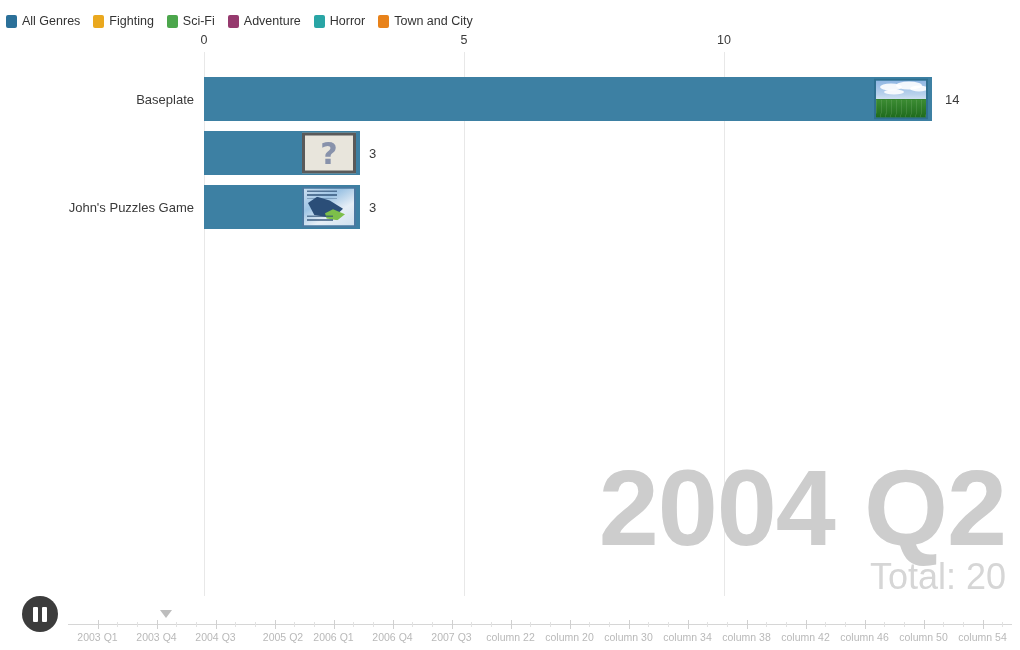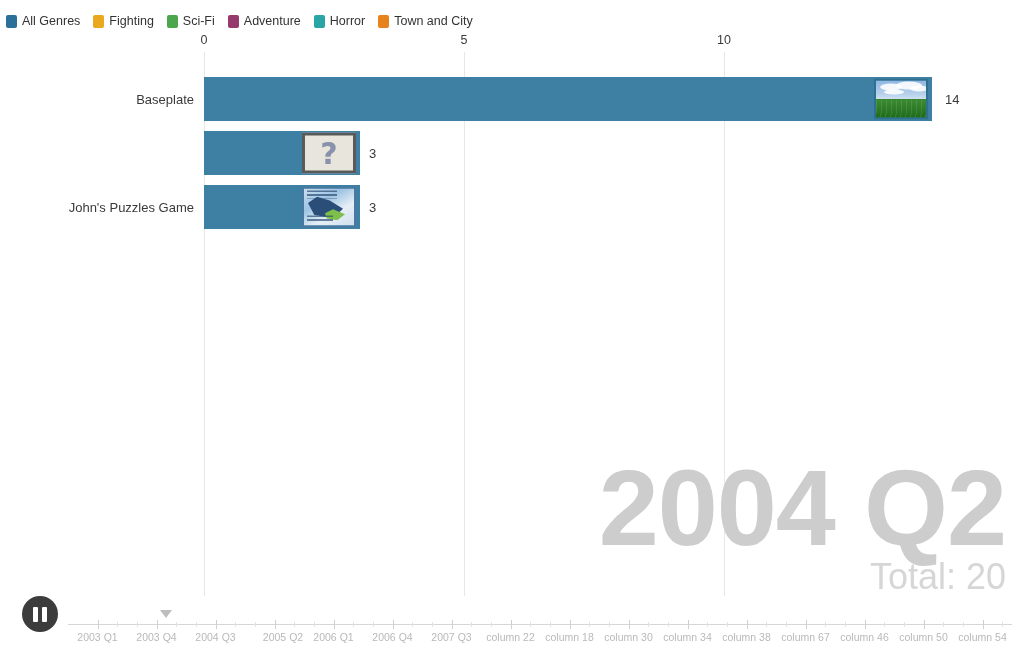--- a/index.html
+++ b/index.html
@@ -278,37 +278,37 @@
           <div class="timeline-tick minor" style="left: 403.167px;"></div>
           <div class="timeline-tick minor" style="left: 422.833px;"></div>
           <div class="timeline-label" style="left: 383.5px;">2007 Q3</div>
           <div class="timeline-tick" style="left: 442.5px;"></div>
           <div class="timeline-tick minor" style="left: 462.167px;"></div>
           <div class="timeline-tick minor" style="left: 481.833px;"></div>
           <div class="timeline-label" style="left: 442.5px;">column 22</div>
           <div class="timeline-tick" style="left: 501.5px;"></div>
           <div class="timeline-tick minor" style="left: 521.167px;"></div>
           <div class="timeline-tick minor" style="left: 540.833px;"></div>
-          <div class="timeline-label" style="left: 501.5px;">column 18</div>
+          <div class="timeline-label" style="left: 501.5px;">column 20</div>
           <div class="timeline-tick" style="left: 560.5px;"></div>
           <div class="timeline-tick minor" style="left: 580.167px;"></div>
           <div class="timeline-tick minor" style="left: 599.833px;"></div>
           <div class="timeline-label" style="left: 560.5px;">column 30</div>
           <div class="timeline-tick" style="left: 619.5px;"></div>
           <div class="timeline-tick minor" style="left: 639.167px;"></div>
           <div class="timeline-tick minor" style="left: 658.833px;"></div>
           <div class="timeline-label" style="left: 619.5px;">column 34</div>
           <div class="timeline-tick" style="left: 678.5px;"></div>
           <div class="timeline-tick minor" style="left: 698.167px;"></div>
           <div class="timeline-tick minor" style="left: 717.833px;"></div>
           <div class="timeline-label" style="left: 678.5px;">column 38</div>
           <div class="timeline-tick" style="left: 737.5px;"></div>
           <div class="timeline-tick minor" style="left: 757.167px;"></div>
           <div class="timeline-tick minor" style="left: 776.833px;"></div>
-          <div class="timeline-label" style="left: 737.5px;">column 67</div>
+          <div class="timeline-label" style="left: 737.5px;">column 42</div>
           <div class="timeline-tick" style="left: 796.5px;"></div>
           <div class="timeline-tick minor" style="left: 816.167px;"></div>
           <div class="timeline-tick minor" style="left: 835.833px;"></div>
           <div class="timeline-label" style="left: 796.5px;">column 46</div>
           <div class="timeline-tick" style="left: 855.5px;"></div>
           <div class="timeline-tick minor" style="left: 875.167px;"></div>
           <div class="timeline-tick minor" style="left: 894.833px;"></div>
           <div class="timeline-label" style="left: 855.5px; text-align: center;">column 50</div>
           <div class="timeline-tick" style="left: 914.5px;"></div>
           <div class="timeline-tick minor" style="left: 934.167px;"></div>

